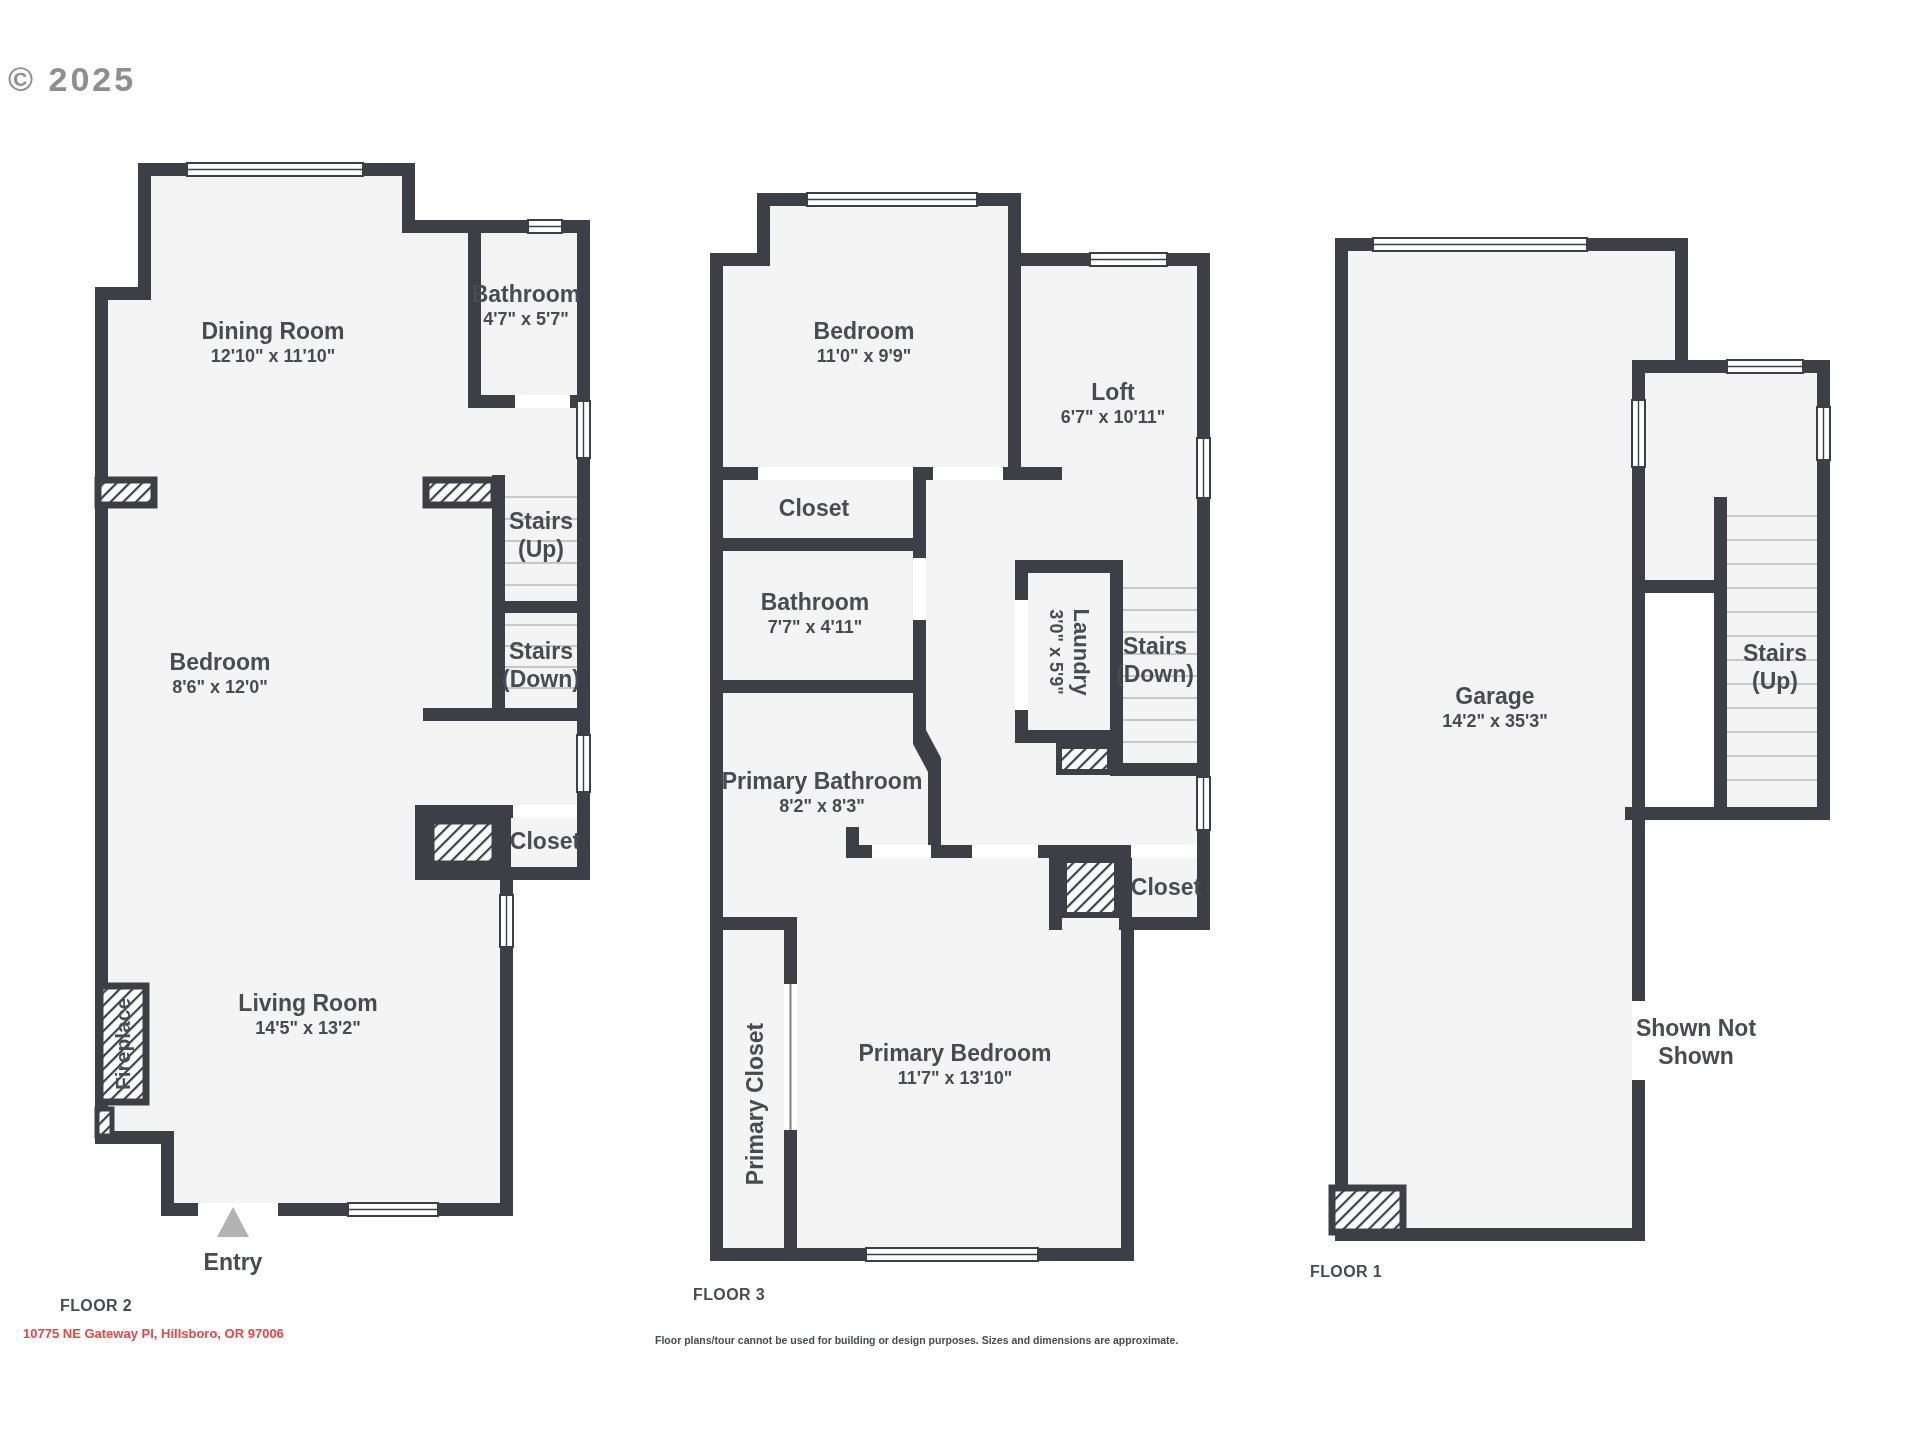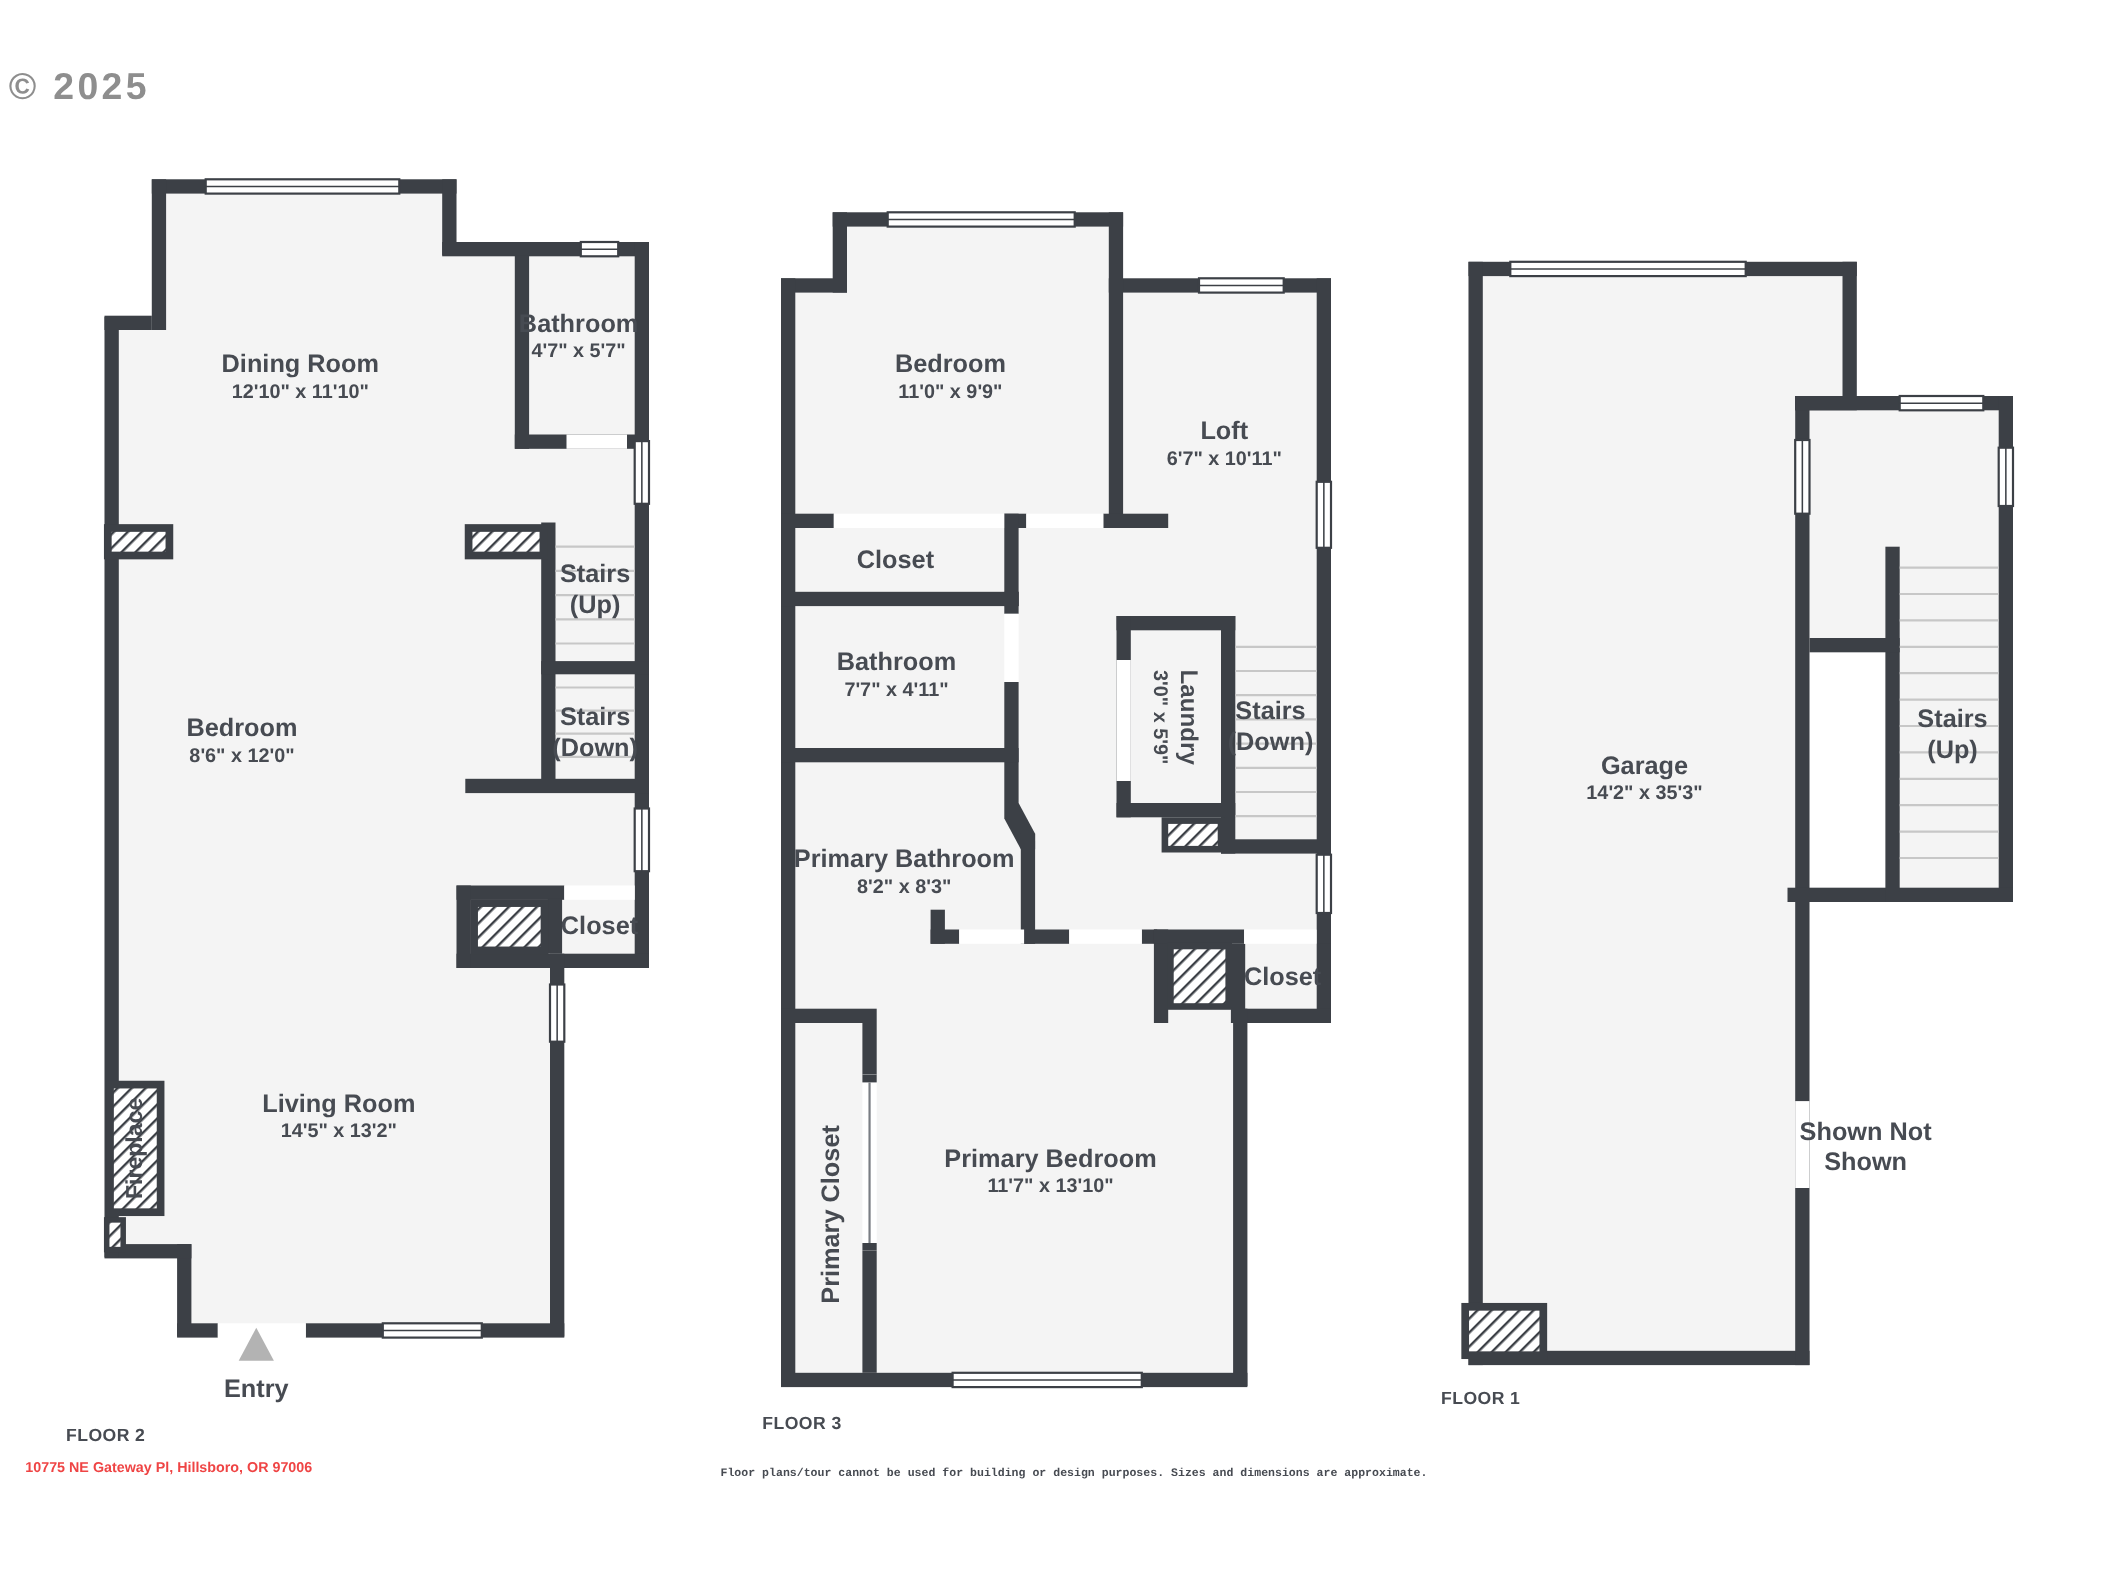--- a/index.html
+++ b/index.html
@@ -26,21 +26,21 @@
   .watermark{
     position:absolute;left:8px;top:60px;color:#8e8e8e;font-weight:700;
     font-size:34px;letter-spacing:3px;white-space:nowrap;
   }
   .address{
     position:absolute;left:23px;top:1326px;color:#ef4444;font-weight:700;
     font-size:13px;white-space:nowrap;
   }
   .disclaimer{
     position:absolute;left:655px;top:1334px;color:#474b52;font-weight:700;
-    font-size:10.5px;white-space:nowrap;font-family:Liberation Mono, monospace;
+    font-size:10.5px;white-space:nowrap;
   }
 </style>
 </head>
 <body>
 
 <div id="stage">
 
 <svg id="plan-svg" width="1920" height="1440" viewBox="0 0 1920 1440">
   <defs>
     <pattern id="hatch" width="9" height="9" patternUnits="userSpaceOnUse" patternTransform="rotate(45)">

